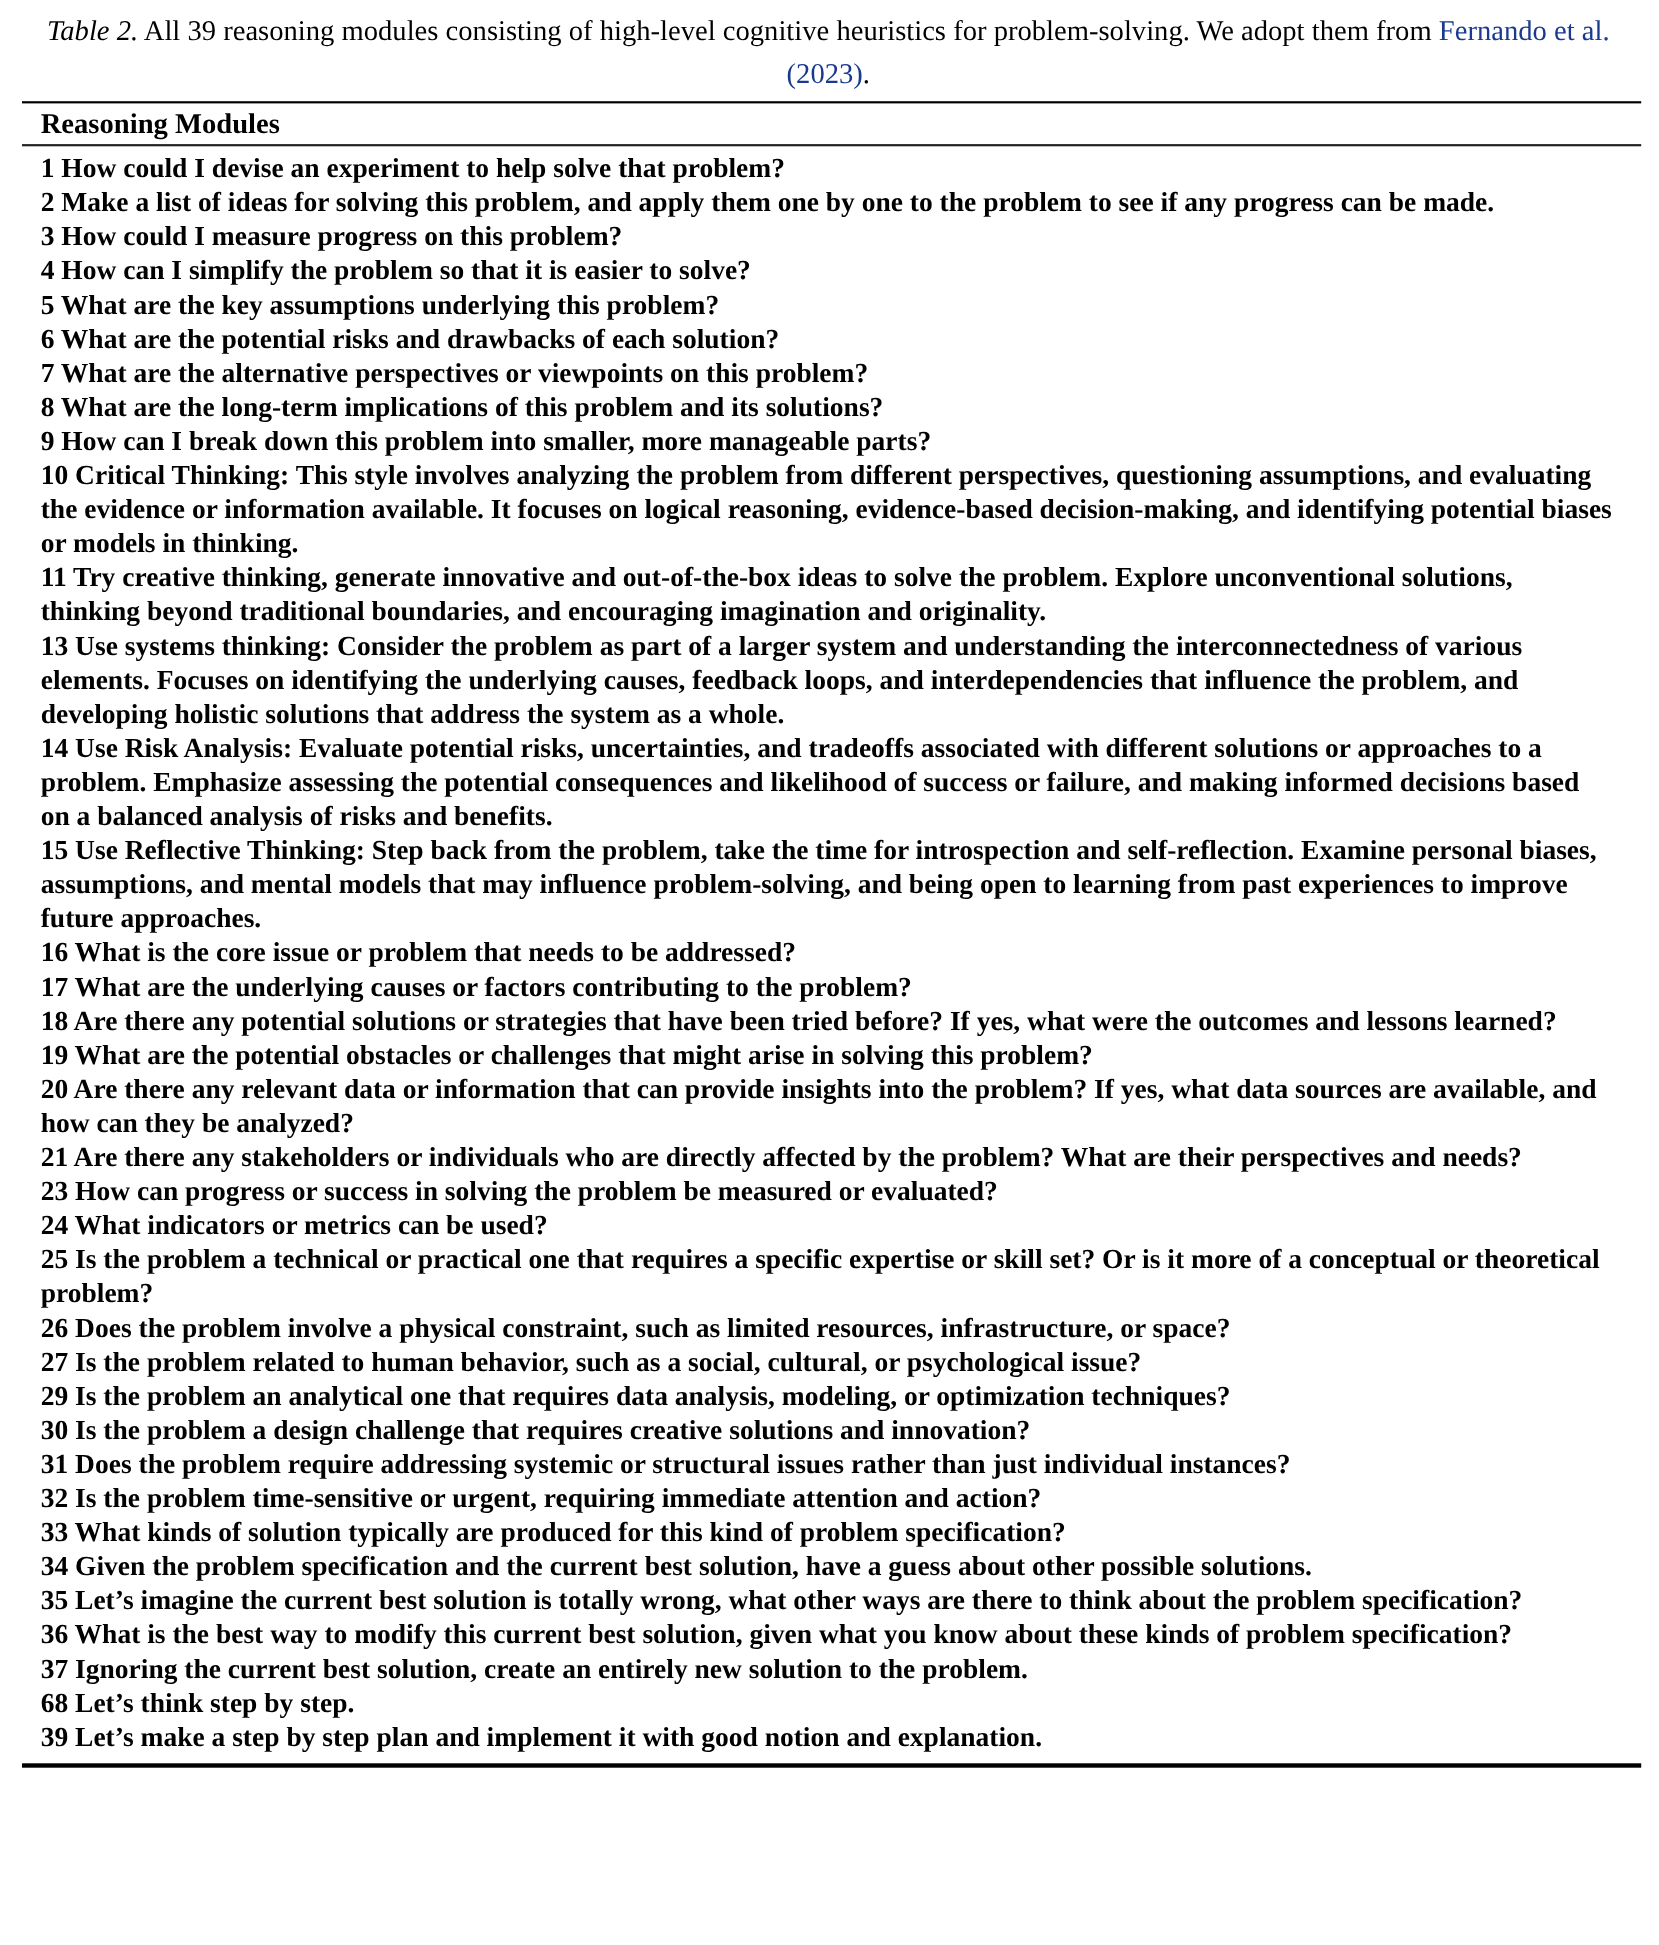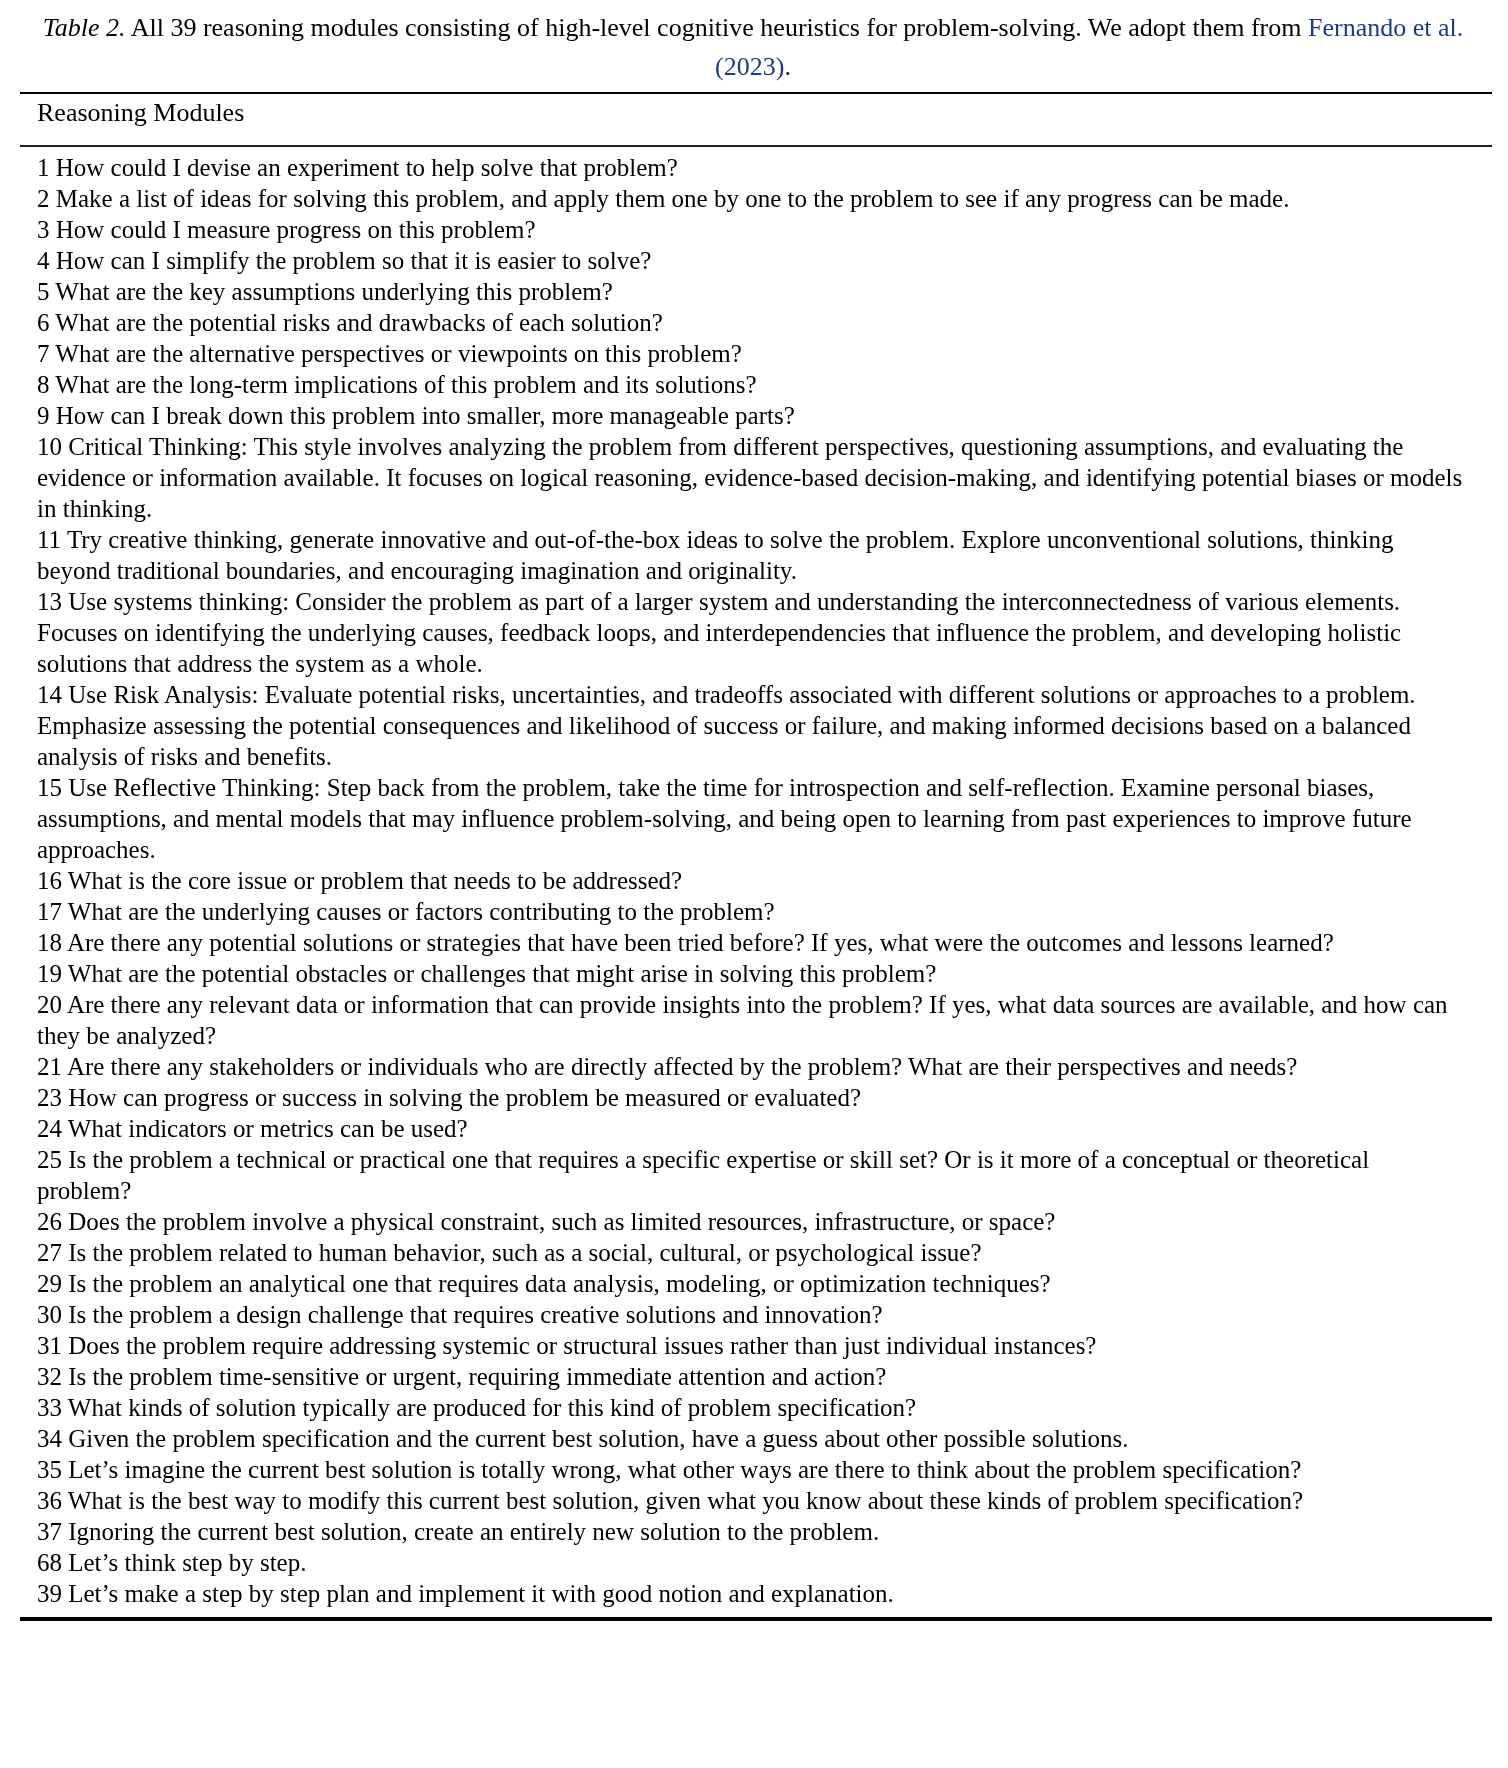--- a/index.html
+++ b/index.html
@@ -36,29 +36,30 @@
     margin: 0 16px 0 20px;
   }
   .rule {
     background: #000000;
     width: 100%;
   }
   .rule-top { height: 1.5px; }
   .rule-mid { height: 2.5px; background:#222222; }
   .rule-bottom { height: 4px; margin-top: 6px; }
   .thead {
-    padding: 4px 0 17px 17px;
+    padding: 4px 0 3px 17px;
     font-size: 26px;
-    font-weight: normal;
+    font-weight: bold;
     line-height: 30px;
   }
   .tbody {
     padding: 5px 26px 2px 17px;
     font-size: 25px;
     line-height: 31px;
+    font-weight: bold;
   }
   .module {
     margin: 0;
   }
 </style>
 </head>
 <body>
 
 <div class="page">
 

